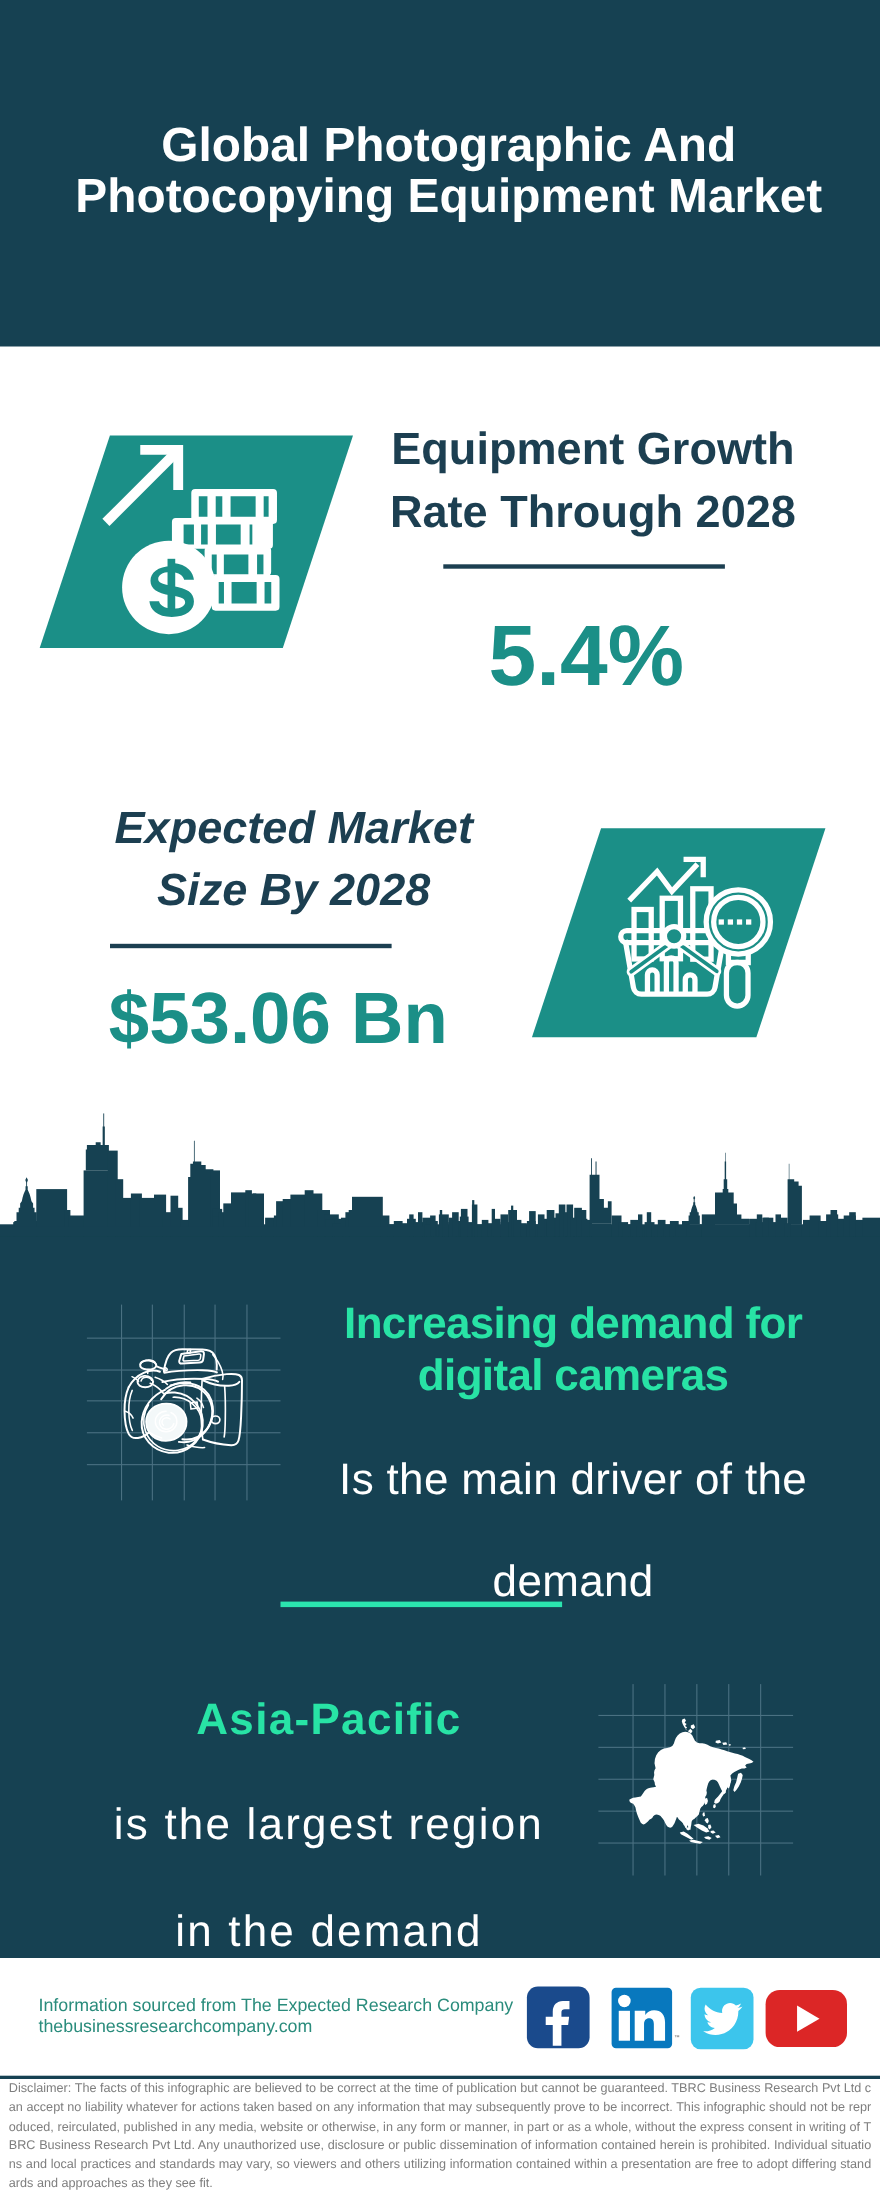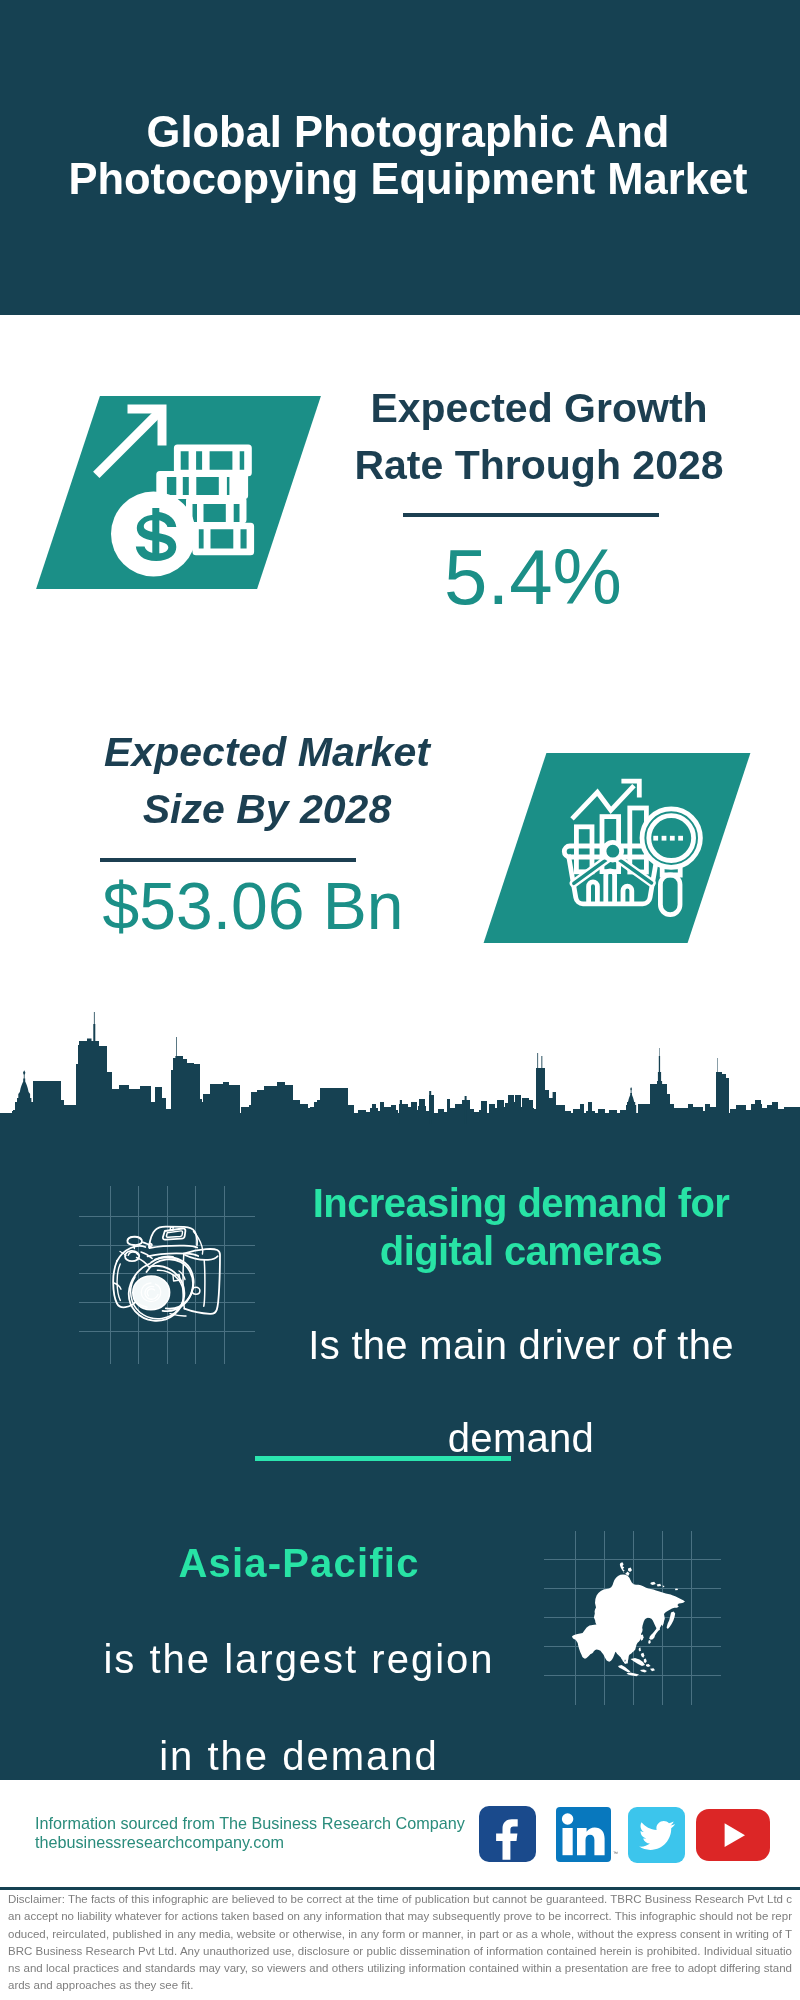--- a/index.html
+++ b/index.html
@@ -11,21 +11,21 @@
 .title{position:absolute;left:8px;top:109px;width:800px;text-align:center;color:#fff;
        font-size:43.5px;font-weight:bold;line-height:47px;}
 .title>div{white-space:nowrap;}
 
 .plg{position:absolute;background:#1B8F87;transform:skewX(-18.3deg);}
 
 .stat-head{position:absolute;text-align:center;color:#1c3f51;
            font-size:41px;font-weight:bold;line-height:57px;}
 .stat-head>div{white-space:nowrap;}
 .stat-rule{position:absolute;height:4px;background:#1c3f51;}
-.stat-val{position:absolute;text-align:center;color:#1B8F87;font-weight:normal;white-space:nowrap;}
+.stat-val{position:absolute;text-align:center;color:#1B8F87;font-weight:bold;white-space:nowrap;margin-top:19px;}
 
 .darkband{position:absolute;left:0;width:800px;background:#164152;}
 .skyline{position:absolute;left:0;width:800px;line-height:0;}
 
 .feat-text{position:absolute;text-align:center;font-size:40px;}
 .feat-text>div{white-space:nowrap;}
 .feat-head{color:#28E3A5;font-weight:bold;letter-spacing:-0.6px;}
 .feat-sub{color:#ffffff;font-weight:normal;letter-spacing:0.3px;margin-top:46px;}
 #asia-text .feat-head{letter-spacing:1.2px;text-align:center;}
 #asia-text .feat-sub{letter-spacing:2.0px;}
@@ -48,21 +48,21 @@
 <div class="page">
 
   <div class="header"></div>
   <div class="title">
     <div>Global Photographic And</div>
     <div>Photocopying Equipment Market</div>
   </div>
 
   <div class="plg" style="left:68px;top:396px;width:221px;height:193px;"></div>
   <div class="stat-head" style="left:339px;top:380px;width:400px;">
-    <div>Expected Growth</div>
+    <div>Equipment Growth</div>
     <div>Rate Through 2028</div>
   </div>
   <div class="stat-rule" style="left:403px;top:513px;width:256px;"></div>
   <div class="stat-val" style="left:333px;top:538px;width:400px;font-size:78px;line-height:78px;">5.4%</div>
 
   <div class="plg" style="left:515px;top:753px;width:204px;height:190px;"></div>
   <div class="stat-head" style="left:67px;top:724px;width:400px;font-style:italic;">
     <div>Expected Market</div>
     <div>Size By 2028</div>
   </div>
@@ -361,21 +361,21 @@
         <polygon points="618.0,1666.0 621.5,1665.0 625.0,1667.0 628.0,1669.6 630.5,1671.6 628.5,1672.6 625.5,1671.0 622.0,1669.0 619.0,1667.5"></polygon>
         <polygon points="626.5,1673.2 630.5,1672.6 635.0,1673.6 639.0,1674.6 636.5,1676.2 632.0,1675.4 628.0,1674.6"></polygon>
         <polygon points="630.5,1659.0 635.0,1658.0 639.5,1659.6 643.0,1662.0 645.0,1665.0 642.0,1666.0 638.0,1664.0 634.0,1661.6"></polygon>
         <polygon points="640.0,1670.0 644.0,1669.4 647.0,1671.0 645.0,1672.6 641.5,1671.6"></polygon>
         <polygon points="650.0,1668.8 653.5,1668.2 655.0,1670.2 652.0,1671.2"></polygon>
         <polygon points="624.0,1661.5 626.5,1661.0 627.5,1663.0 625.5,1664.0 624.0,1663.0"></polygon>
       </g>
     </svg>
 
   <div class="src" style="left:35px;top:1814px;">
-    <div>Information sourced from The Business Research Company</div>
+    <div>Information sourced from The Expected Research Company</div>
     <div>thebusinessresearchcompany.com</div>
   </div>
 
   <div class="soc" style="left:479px;top:1805px;width:300px;height:60px;">
 <div style="position:absolute;left:0px;top:0.5px;width:57px;height:56.5px;border-radius:10px;background:#1A4A8C;">
   <svg viewBox="0 0 57 57" width="57" height="57">
           <path fill="#fff" d="M34.5,20.5 h4.2 v-7.3 h-6.0 c-5.4,0 -9.2,3.7 -9.2,9.6 v4.6 h-6.4 v7.5 h6.4 v18.9 h7.9 v-18.9 h6.1 l0.9,-7.5 h-7.0 v-4.0 c0,-1.9 1.0,-2.9 3.1,-2.9 Z"></path>
         </svg>
 </div>
 <div style="position:absolute;left:77px;top:1.8px;width:55px;height:54.8px;border-radius:4px;background:#0878BE;">

